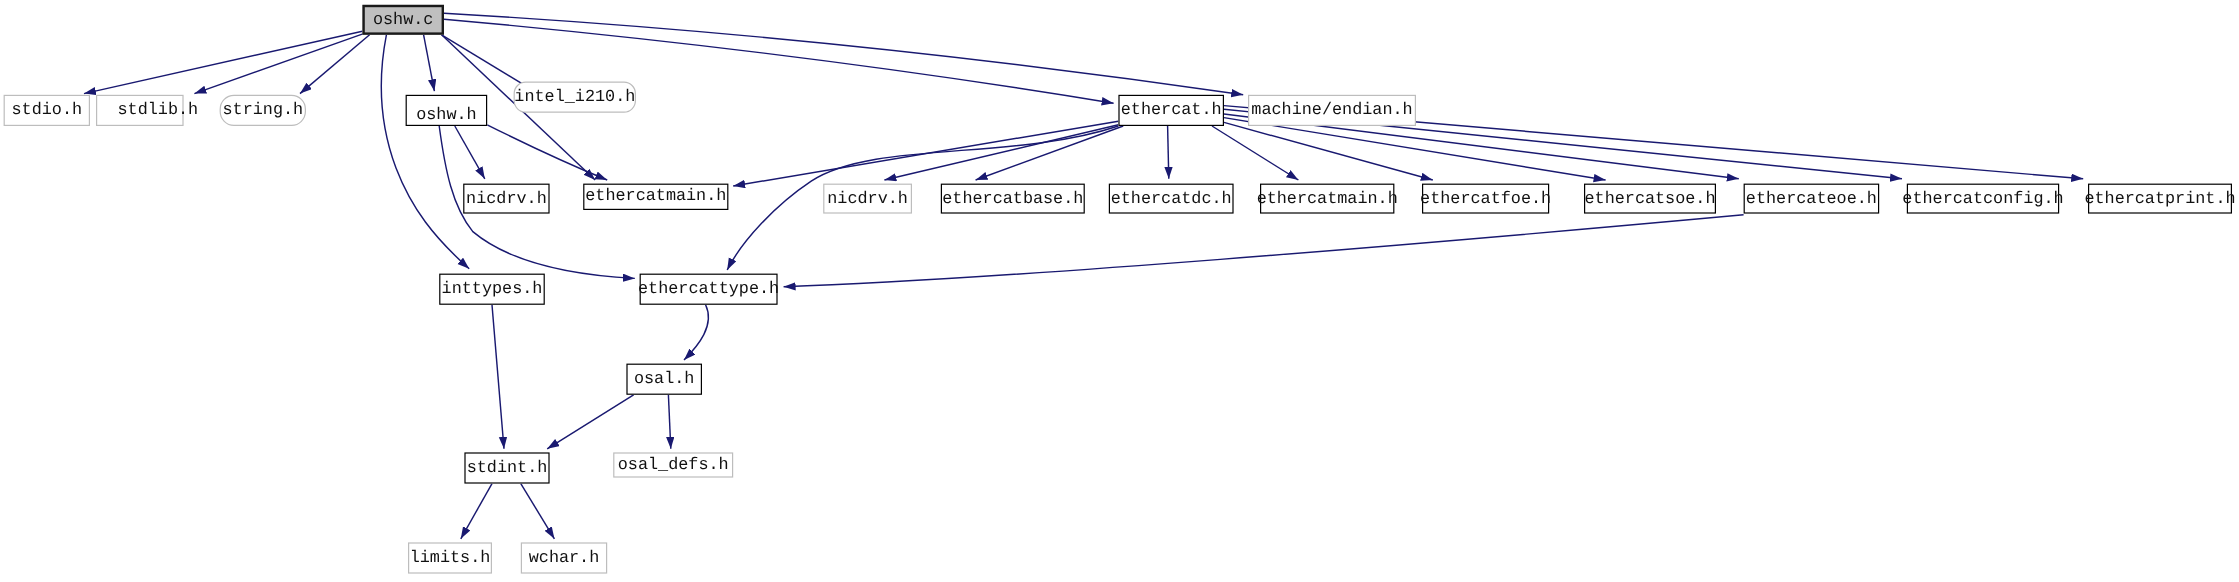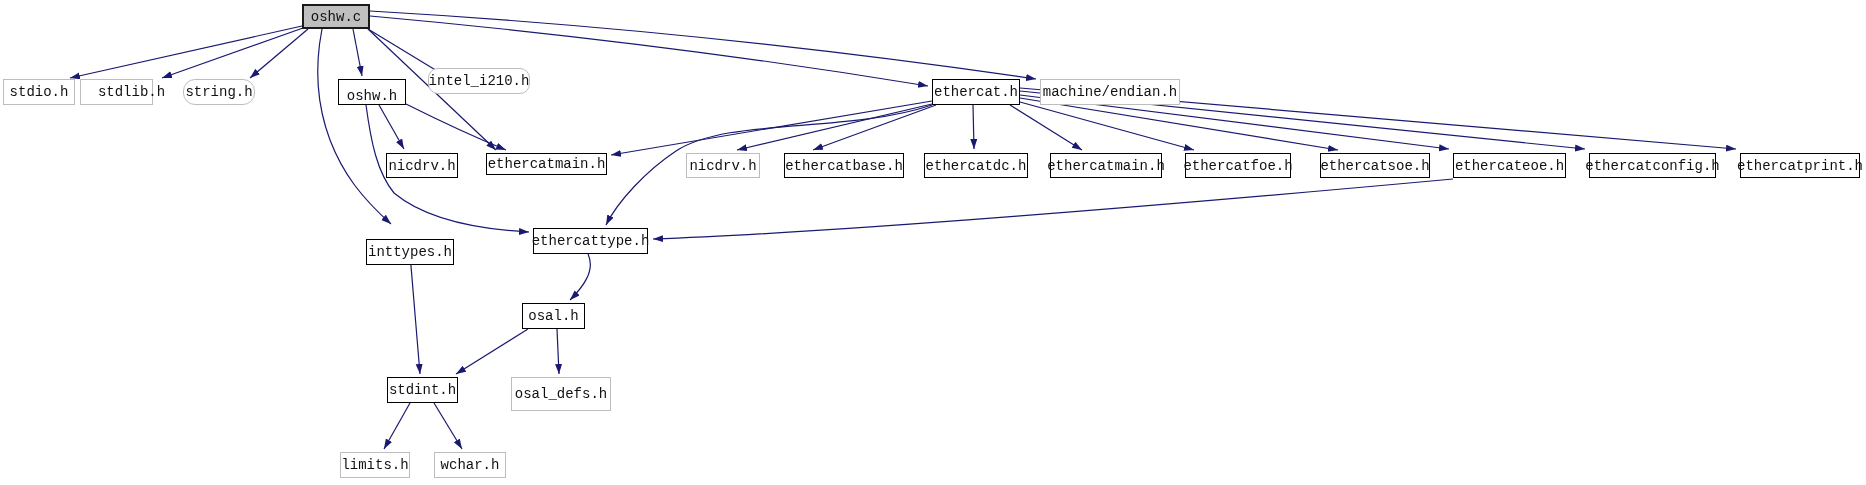--- a/index.html
+++ b/index.html
@@ -108,33 +108,33 @@
       </div>
       <div class="node doc" style="left: 1453px; top: 153px; width: 113px; height: 25px;">
         <span>ethercateoe.h</span>
       </div>
       <div class="node doc" style="left: 1589px; top: 153px; width: 127px; height: 25px; justify-content: center;">
         <span>ethercatconfig.h</span>
       </div>
       <div class="node doc" style="left: 1740px; top: 153px; width: 120px; height: 25px;">
         <span>ethercatprint.h</span>
       </div>
-      <div class="node doc" style="left: 366px; top: 228px; width: 88px; height: 26px; margin-top: 11px;">
+      <div class="node doc" style="left: 366px; top: 228px; width: 88px; height: 26px;">
         <span>inttypes.h</span>
       </div>
       <div class="node doc" style="left: 533px; top: 228px; width: 115px; height: 26px;">
         <span>ethercattype.h</span>
       </div>
       <div class="node doc" style="left: 522px; top: 303px; width: 63px; height: 26px;">
         <span>osal.h</span>
       </div>
       <div class="node doc" style="left: 387px; top: 377px; width: 71px; height: 26px;">
         <span>stdint.h</span>
       </div>
-      <div class="node ext" style="left: 511px; top: 377px; width: 100px; height: 34px;">
+      <div class="node ext" style="left: 511px; top: 377px; width: 100px; height: 21px;">
         <span>osal_defs.h</span>
       </div>
       <div class="node ext" style="left: 340px; top: 452px; width: 70px; height: 26px;">
         <span>limits.h</span>
       </div>
       <div class="node ext" style="left: 434px; top: 452px; width: 72px; height: 26px;">
         <span>wchar.h</span>
       </div>
     </div>
 </div>

